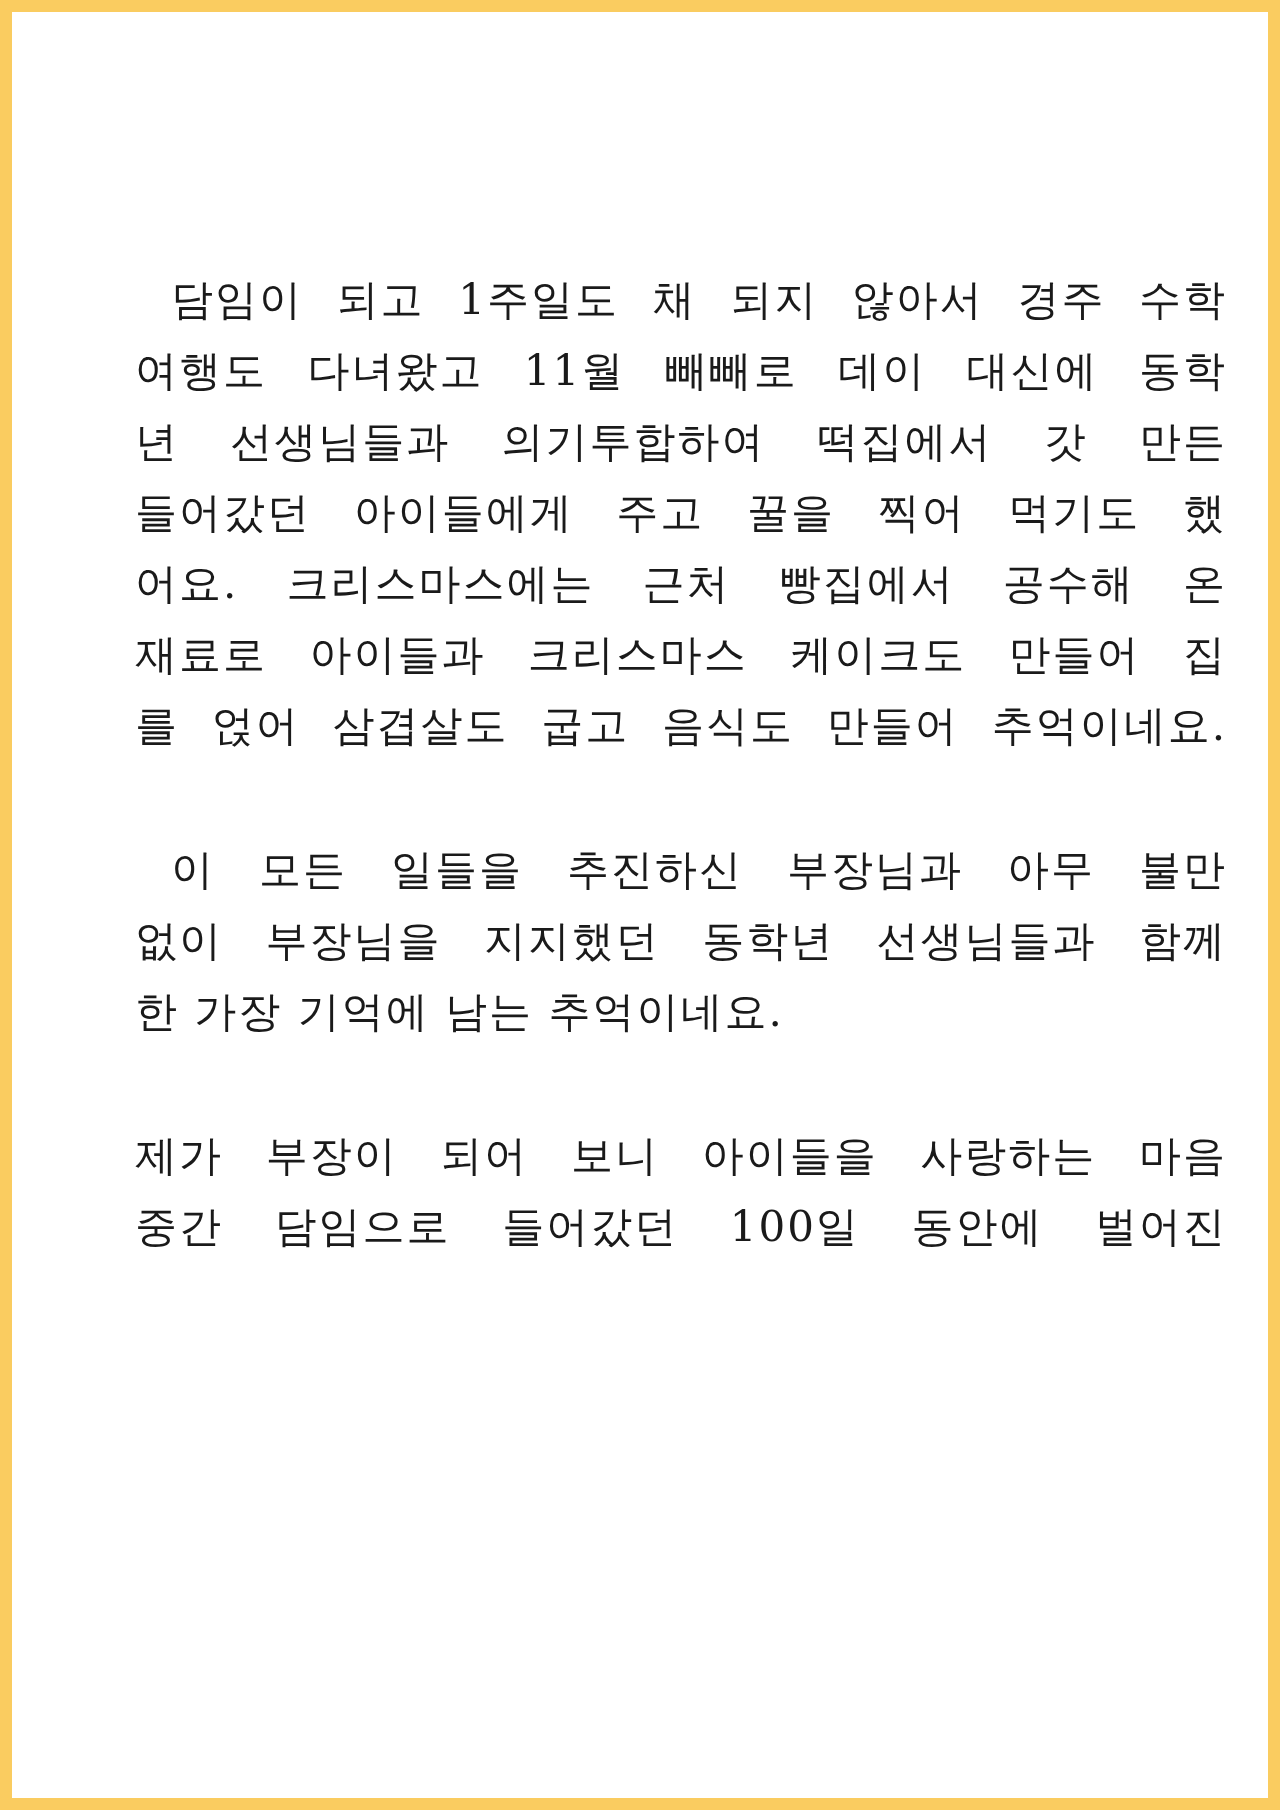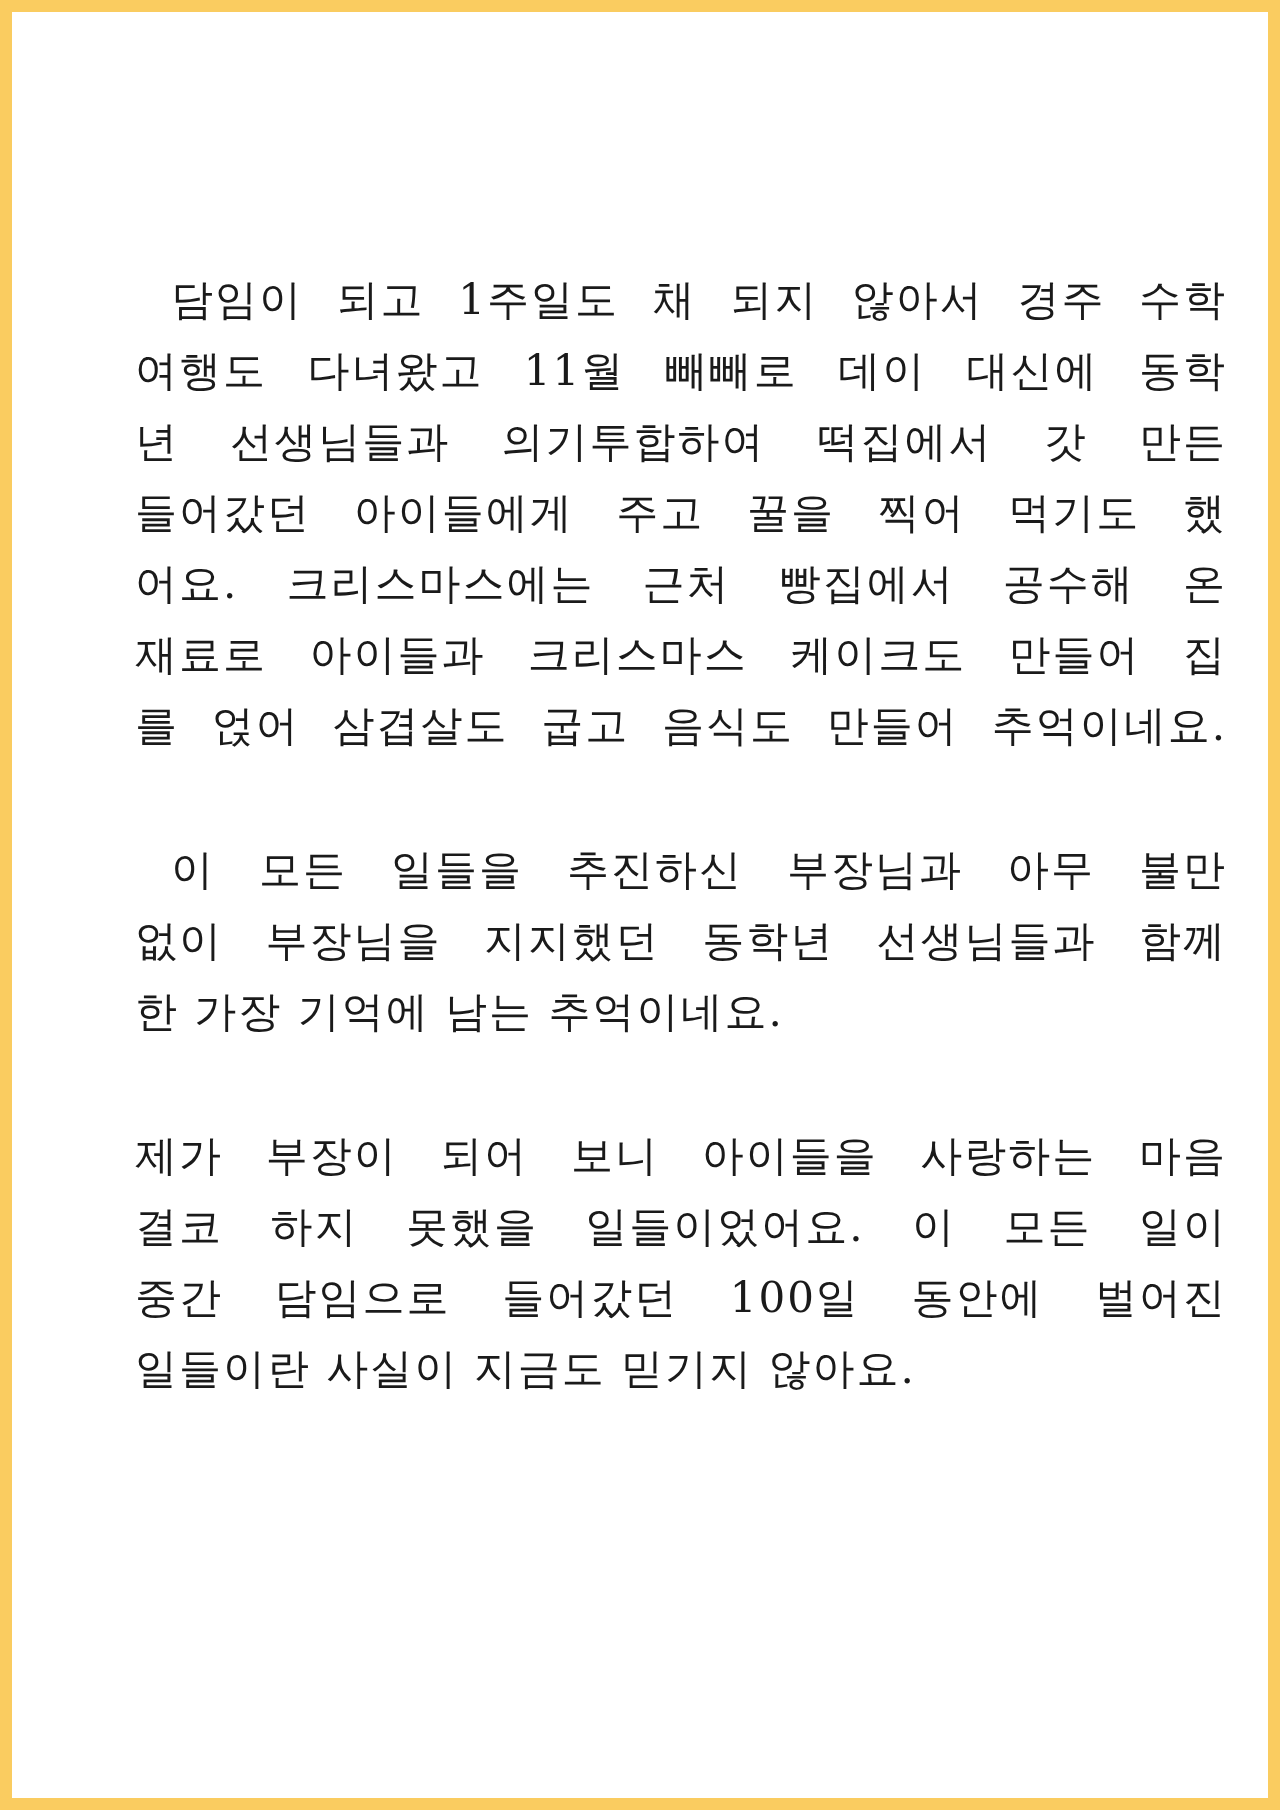--- a/index.html
+++ b/index.html
@@ -71,19 +71,17 @@
     </div>
 
     <div class="paragraph">
       <div class="line just indent">이 모든 일들을 추진하신 부장님과 아무 불만</div>
       <div class="line just">없이 부장님을 지지했던 동학년 선생님들과 함께</div>
       <div class="line last">한 가장 기억에 남는 추억이네요.</div>
     </div>
 
     <div class="paragraph">
       <div class="line just">제가 부장이 되어 보니 아이들을 사랑하는 마음</div>
-      <div class="line just">결코 하지 못했을 일들이었어요. 이 모든 일이</div>
       <div class="line just">중간 담임으로 들어갔던 100일 동안에 벌어진</div>
-      <div class="line last">일들이란 사실이 지금도 믿기지 않아요.</div>
     </div>
 
   </div>
 </div>
 
 </body></html>

